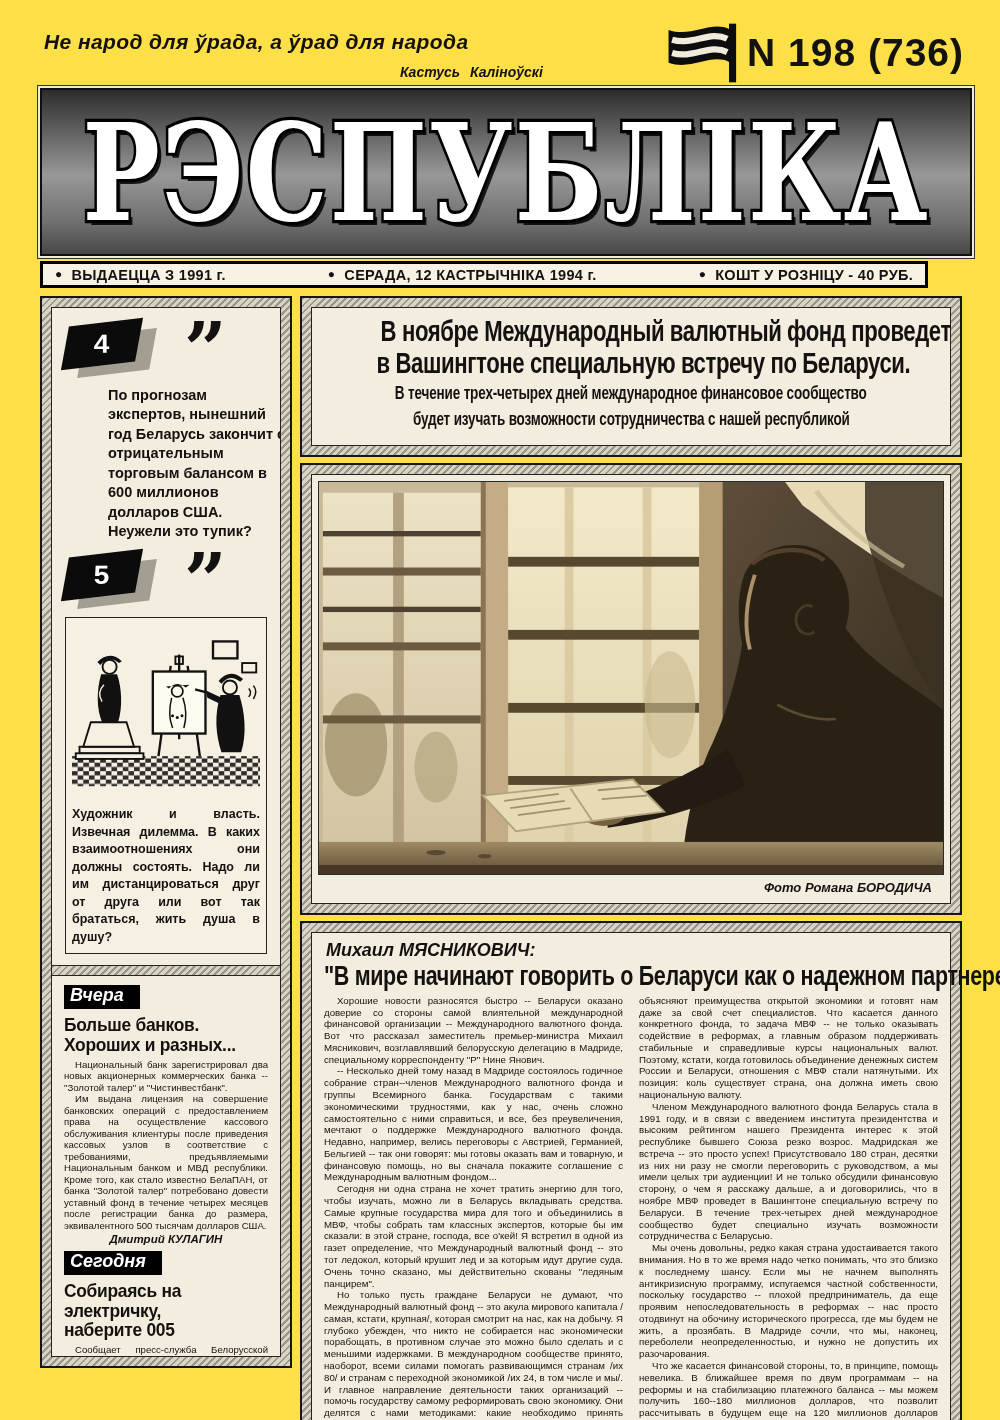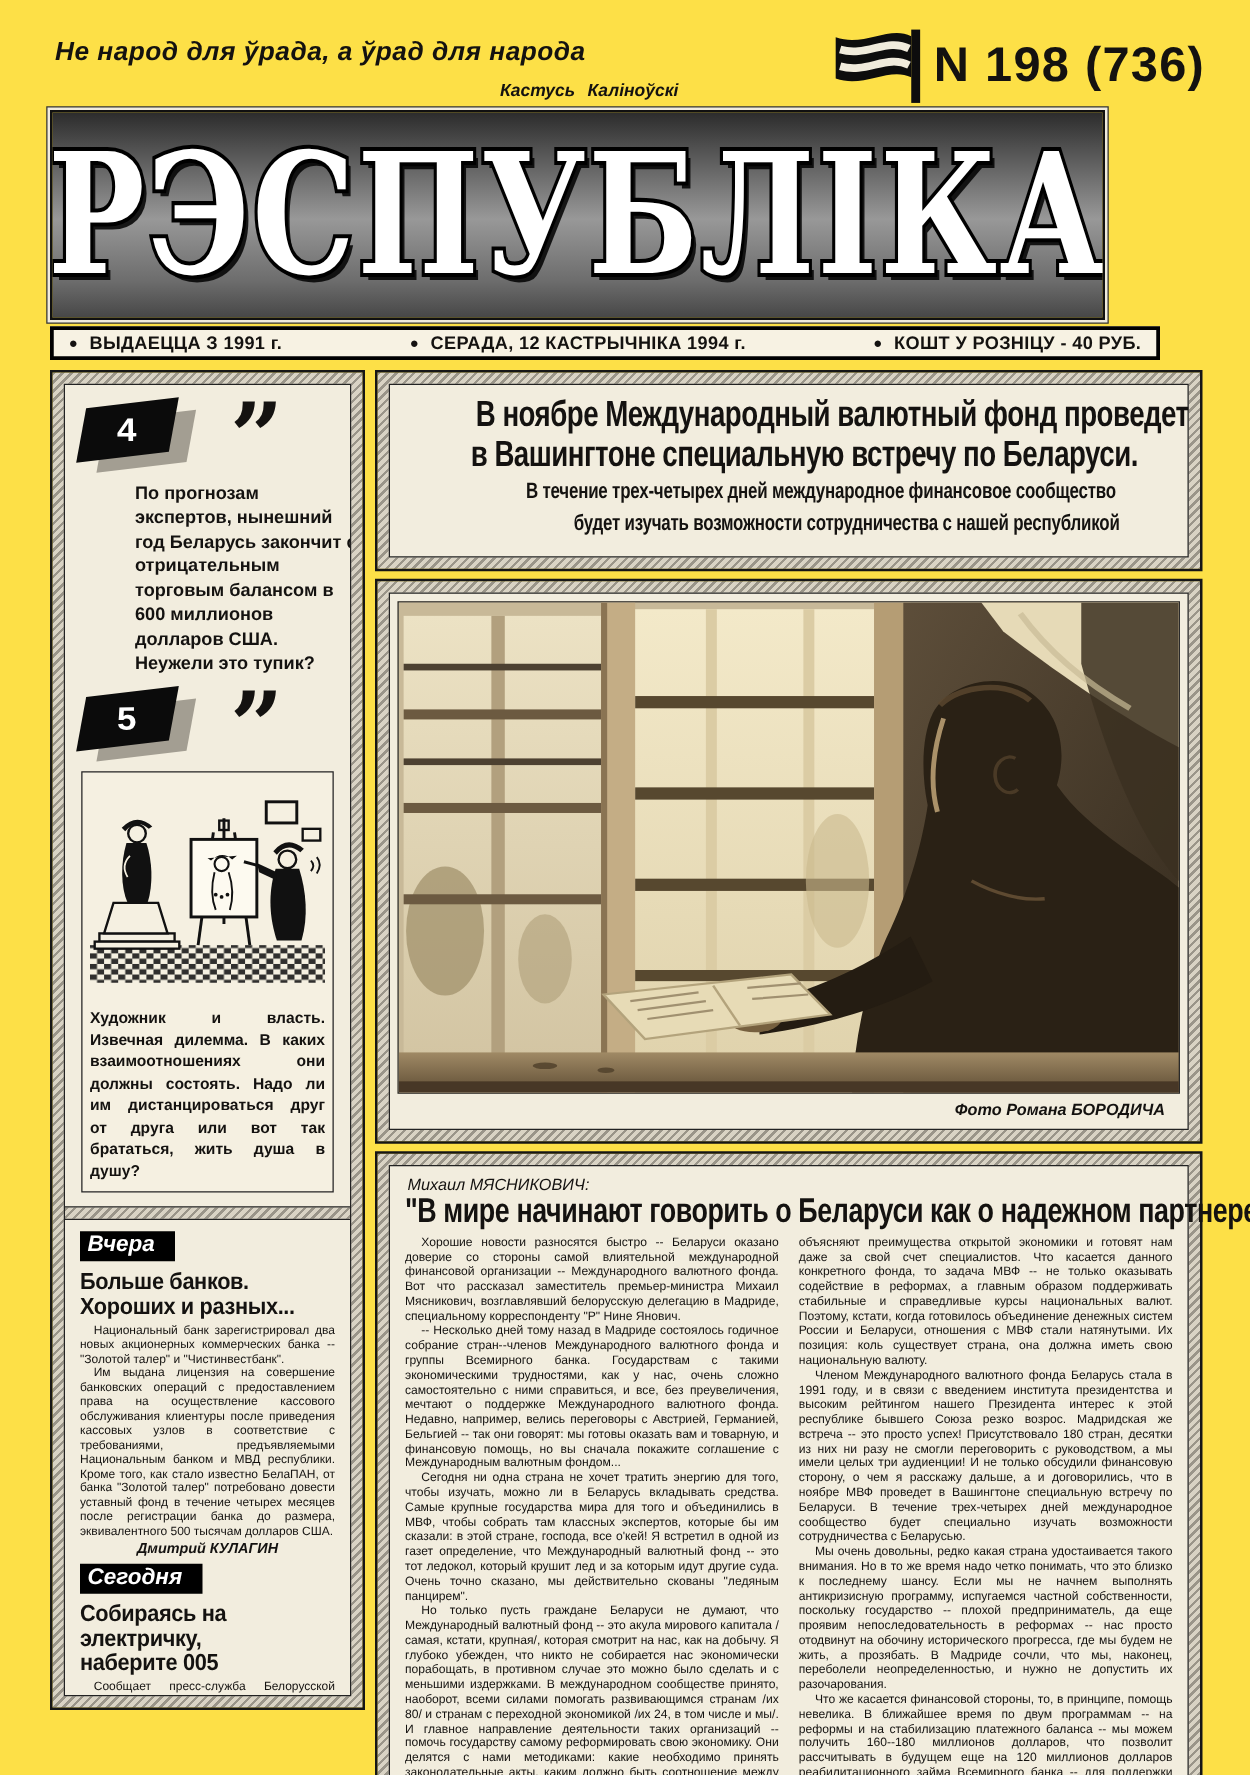--- a/index.html
+++ b/index.html
@@ -8,21 +8,21 @@
   .page { position:relative; width:1000px; height:1420px; background:#fde047; overflow:hidden; }
 
   
   .motto { position:absolute; left:44px; top:30px; font-size:21px; font-weight:bold; font-style:italic; letter-spacing:.4px; }
   .motto-author { position:absolute; left:400px; top:64px; font-size:14px; font-weight:bold; font-style:italic; word-spacing:6px; }
   .issue { position:absolute; right:36px; top:22px; display:flex; align-items:center; }
   .issue svg { width:80px; height:62px; display:block; margin-right:2px; }
   .issue-num { font-size:39px; font-weight:bold; letter-spacing:1px; }
 
   
-  .masthead { position:absolute; left:40px; top:88px; width:844px; height:168px;
+  .masthead { position:absolute; left:40px; top:88px; width:932px; height:168px;
     background:linear-gradient(180deg,#2c2c2c 0%,#565656 20%,#989898 52%,#6d6d6d 82%,#474747 100%);
     border:2px solid #101010; box-shadow:0 0 0 2px #f0ebdc, 0 0 0 3px #333;
     display:flex; align-items:center; justify-content:center; overflow:hidden; }
   .masthead-title { font-family:"DejaVu Serif", serif; font-weight:bold; font-size:103px; line-height:1;
     color:#fff; -webkit-text-stroke:5px #000; paint-order:stroke fill; letter-spacing:2px;
     transform:scaleY(1.3); text-shadow:4px 4px 0 rgba(0,0,0,.85); white-space:nowrap; }
 
   
   .infobar { position:absolute; left:40px; top:261px; width:888px; height:27px; background:#f7f2e3;
     border:3px solid #000; display:flex; align-items:center; justify-content:space-between;
@@ -63,31 +63,31 @@
     white-space:pre-line; margin:1px 0 5px; transform:scaleX(.94); transform-origin:left; width:106%; }
   .small-copy { font-size:9.6px; line-height:1.2; text-align:justify; }
   .small-copy .lead { font-weight:normal; text-indent:11px; }
   .small-copy p { text-indent:11px; }
   .byline { text-align:center; font-weight:bold; font-style:italic; font-size:11.5px; margin-top:2px; }
 
   
   .main { position:absolute; left:300px; top:296px; width:662px; }
   .main .hatch { margin-bottom:6px; }
 
-  .headline-inner { padding:8px 6px 12px; text-align:right; }
+  .headline-inner { padding:8px 6px 12px; text-align:center; }
   .cond { display:inline-block; white-space:nowrap; transform:scale(.82,1.08); transform-origin:center; }
   .hl-big { font-size:27px; font-weight:bold; line-height:1.18; letter-spacing:-.5px; }
   .hl-sub { font-size:16.5px; font-weight:bold; line-height:1.6; letter-spacing:-.2px; }
 
   .photo-inner { padding:6px 6px 2px; }
   .photo-inner svg { width:100%; height:394px; display:block; border:1px solid #2a2a2a; background:#cfc2a4; }
   .photo-credit { text-align:right; font-weight:bold; font-style:italic; font-size:13px; padding:5px 12px 6px; }
 
   .article-inner { padding:7px 12px 10px; }
-  .kicker { font-style:italic; font-size:13px; margin:0 0 1px 2px; }
+  .kicker { font-style:italic; font-size:18px; margin:0 0 1px 2px;font-weight:bold; }
   .article-headline { font-weight:bold; font-size:25px; line-height:1.05; margin:0 0 7px; }
   .article-headline .cond-l { display:inline-block; white-space:nowrap; transform:scale(.86,1.1); transform-origin:left center; letter-spacing:-.4px; }
   .article-cols { column-count:2; column-gap:16px; font-size:9.7px; line-height:1.215; text-align:justify; }
   .article-cols p { text-indent:13px; margin:0; }
 </style>
 </head>
 <body>
 
 <div class="page">
 

